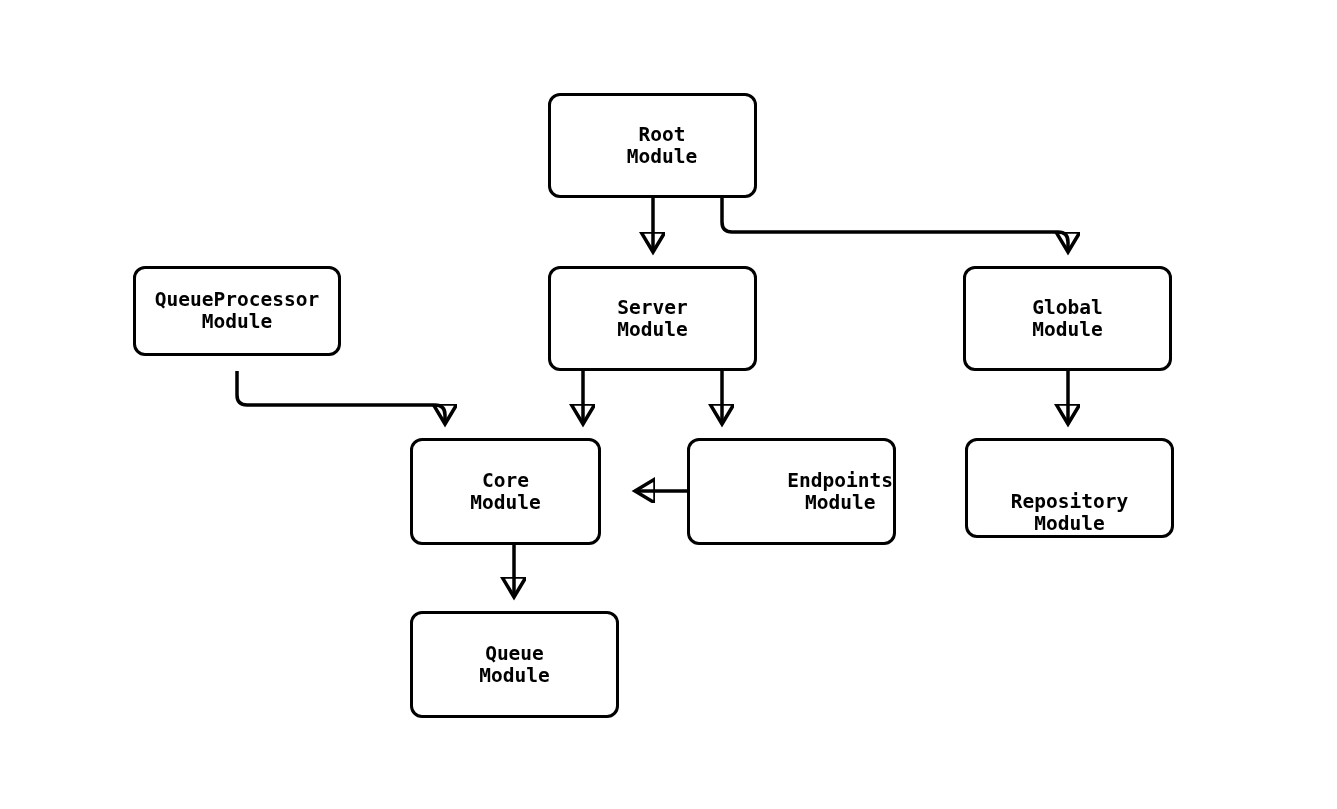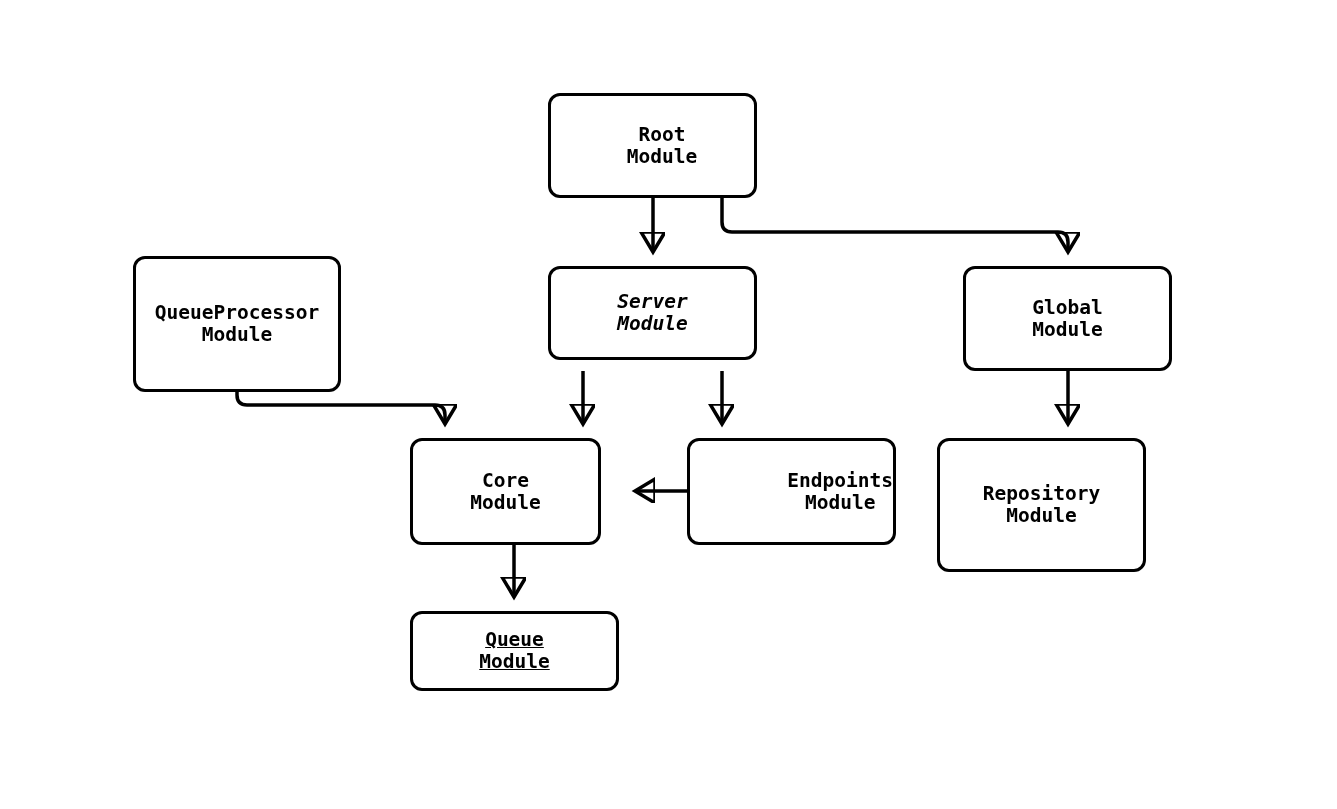--- a/index.html
+++ b/index.html
@@ -65,48 +65,48 @@
     <path d="M 687 491 L 637 491" marker-end="url(#arrow)"></path>
     <path d="M 1068 371 L 1068 422" marker-end="url(#arrow)"></path>
     <path d="M 514 543 L 514 595" marker-end="url(#arrow)"></path>
   </svg>
 
   <div class="node" style="left:548px; top:93px; width:209px; height:105px;padding-left:19px;">
     <div class="label">Root
 Module</div>
   </div>
 
-  <div class="node" style="left:133px; top:256px; width:208px; height:136px;">
+  <div class="node" style="left:133px; top:266px; width:208px; height:90px;">
     <div class="label">QueueProcessor
 Module</div>
   </div>
 
-  <div class="node" style="left:548px; top:266px; width:209px; height:94px;font-style:italic;">
+  <div class="node" style="left:548px; top:266px; width:209px; height:105px;">
     <div class="label">Server
 Module</div>
   </div>
 
   <div class="node" style="left:963px; top:266px; width:209px; height:105px;justify-content:center;">
     <div class="label">Global
 Module</div>
   </div>
 
   <div class="node" style="left:410px; top:438px; width:191px; height:107px;">
     <div class="label">Core
 Module</div>
   </div>
 
   <div class="node" style="left:687px; top:438px; width:209px; height:107px;justify-content:flex-end;">
     <div class="label">Endpoints
 Module</div>
   </div>
 
-  <div class="node" style="left:937px; top:438px; width:209px; height:134px;">
+  <div class="node" style="left:965px; top:438px; width:209px; height:100px;align-items:flex-end;">
     <div class="label">Repository
 Module</div>
   </div>
 
-  <div class="node" style="left:410px; top:611px; width:209px; height:80px;text-decoration:underline;">
+  <div class="node" style="left:410px; top:611px; width:209px; height:107px;">
     <div class="label">Queue
 Module</div>
   </div>
 
 </div>
 
 </body></html>

